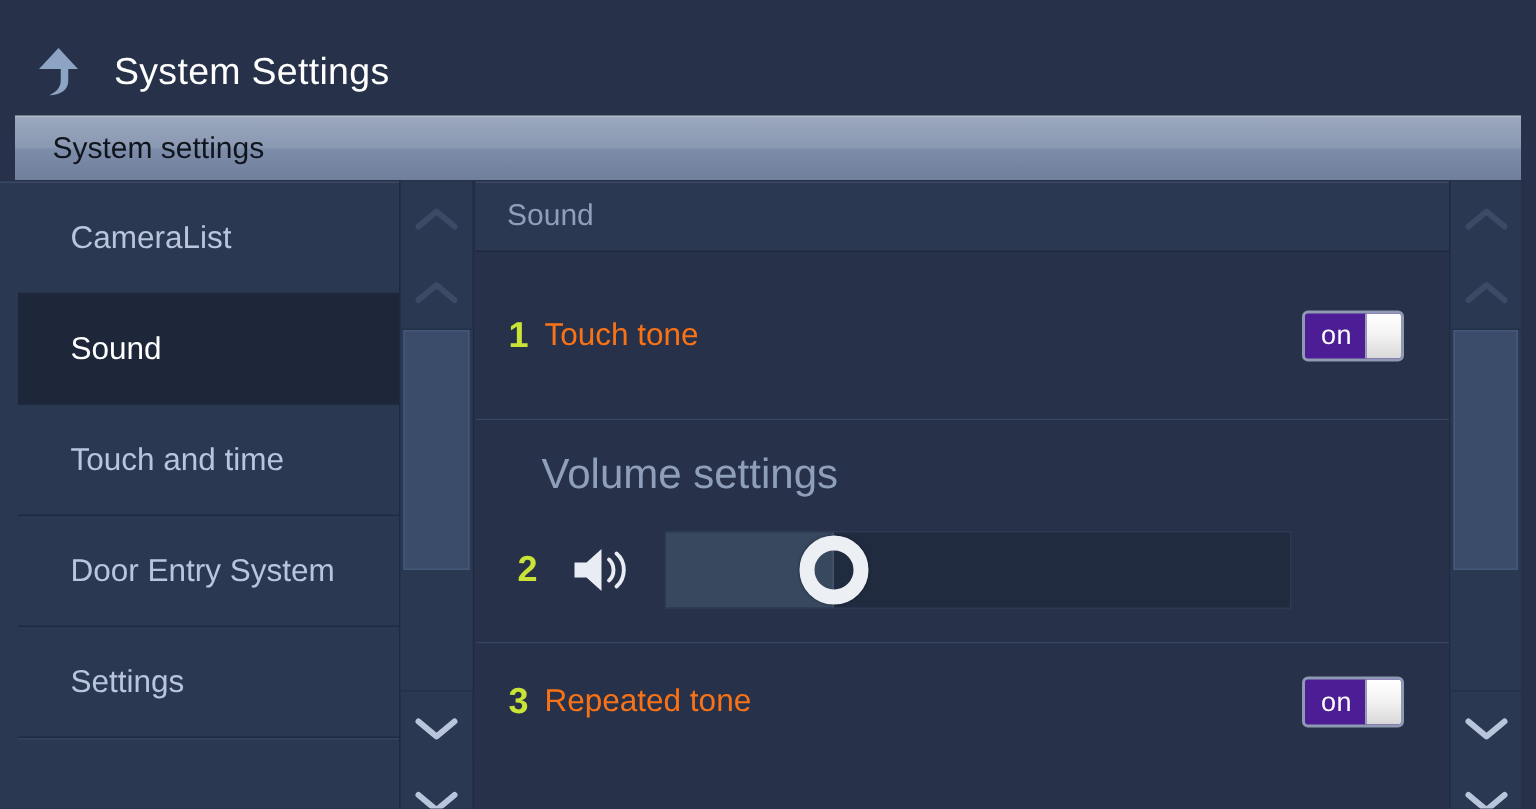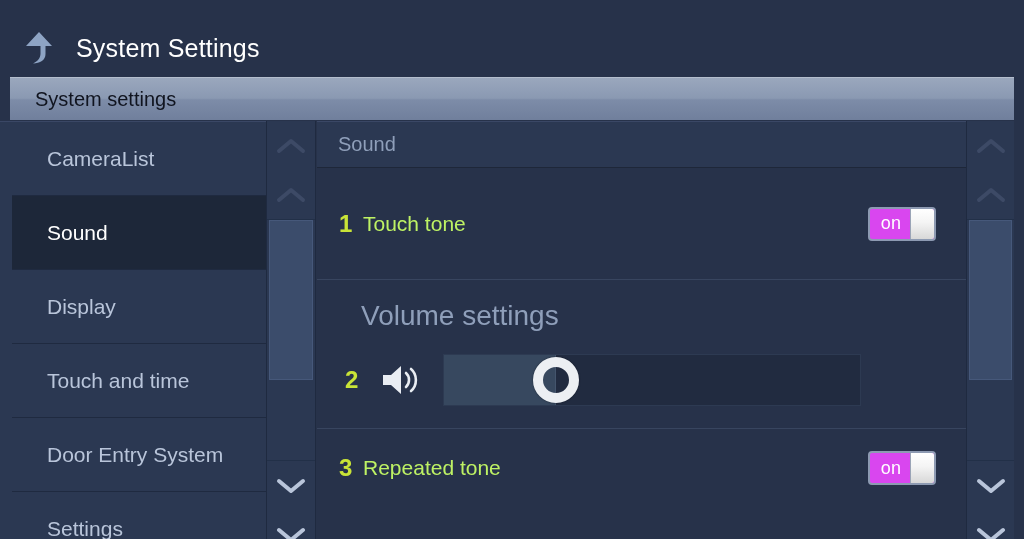--- a/index.html
+++ b/index.html
@@ -184,33 +184,33 @@
 
   .idx {
     color: #c9e437;
     font-size: 24px;
     font-weight: bold;
     margin-right: 10px;
     line-height: 1;
     min-width: 14px;
   }
   .opt-label {
-    color: #bef264;
+    color: #f97316;
     font-size: 21px;
     white-space: nowrap;
   }
   .spacer { flex: 1 1 auto; }
 
   
   .toggle {
     position: relative;
     width: 68px; height: 34px;
     border: 2px solid #8d9ab2;
     border-radius: 4px;
-    background: #d946ef;
+    background: #4c1d95;
     display: flex;
     align-items: center;
     overflow: hidden;
     flex: 0 0 auto;
     text-decoration: underline;
   }
   .toggle .tg-label {
     position: absolute;
     left: 0; top: 0;
     width: 42px; height: 100%;
@@ -309,23 +309,20 @@
   <div class="sidebar">
 
     <div class="side-item">
       <span>CameraList</span>
     </div>
 
     <div class="side-item selected">
       <span>Sound</span>
     </div>
 
-    <div class="side-item">
-      <span>Display</span>
-    </div>
 
     <div class="side-item">
       <span>Touch and time</span>
     </div>
 
     <div class="side-item">
       <span>Door Entry System</span>
     </div>
 
     <div class="side-item">

